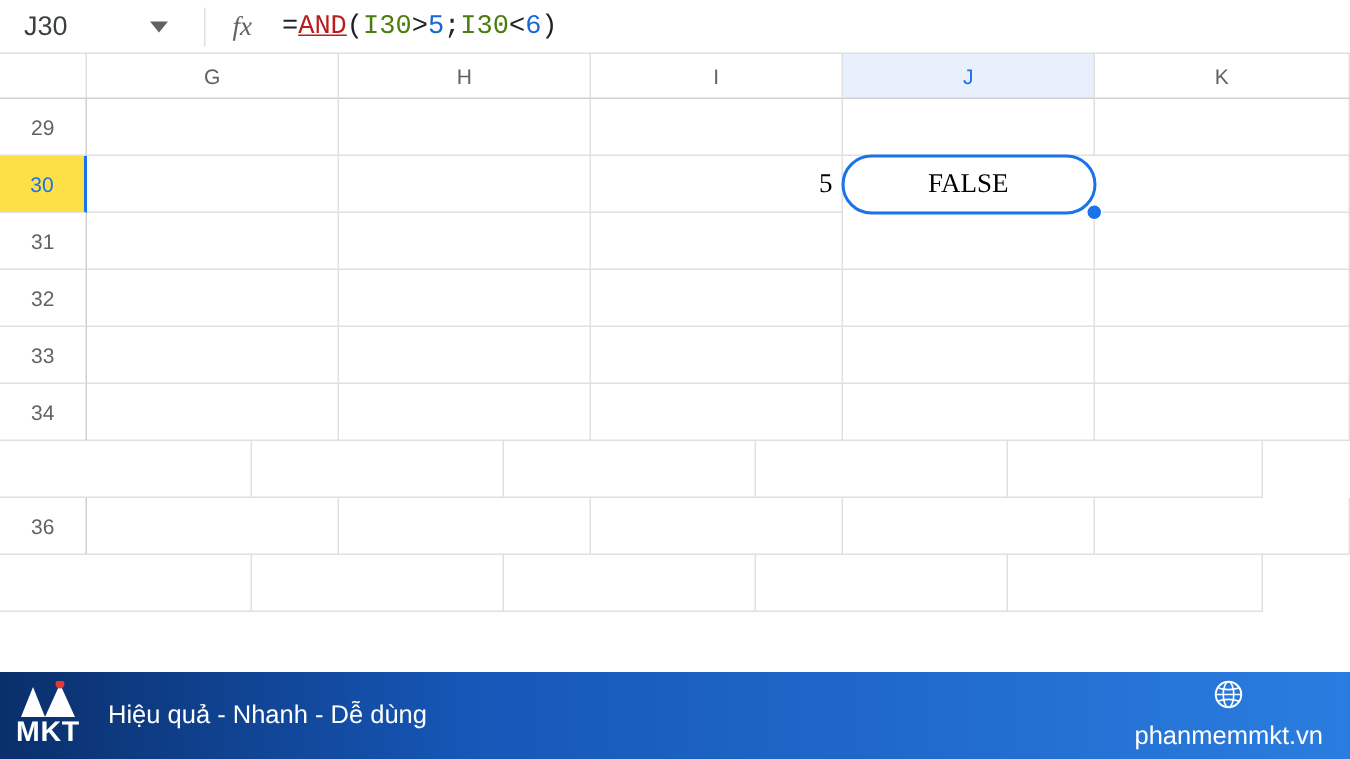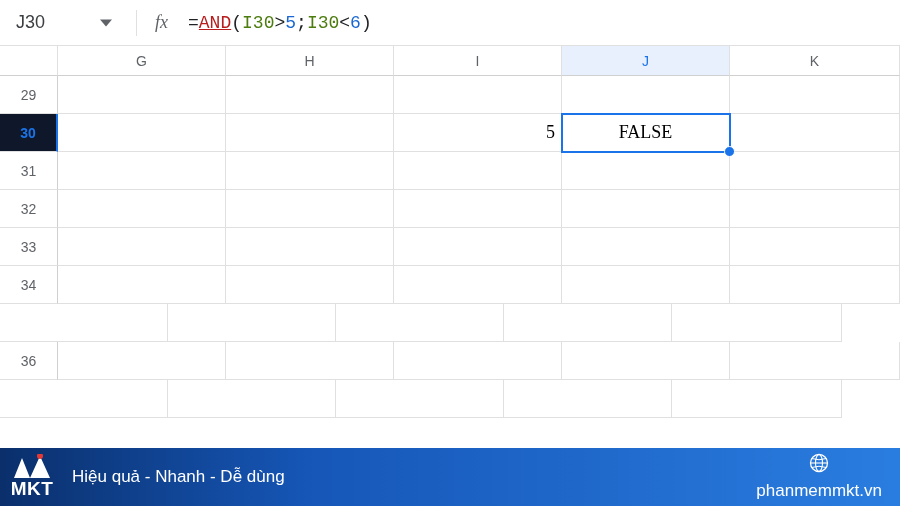--- a/index.html
+++ b/index.html
@@ -9,21 +9,21 @@
     height: 506px;
     overflow: hidden;
     background: #fff;
     position: relative;
   }
 
   
   .formula-bar {
     display: flex;
     align-items: center;
-    height: 46px;
+    height: 36px;
     border-bottom: 1px solid #e0e0e0;
     padding: 0 8px 0 16px;
     gap: 8px;
   }
   .name-box {
     font-size: 18px;
     font-weight: 500;
     color: #3c4043;
     width: 70px;
   }
@@ -99,38 +99,38 @@
     border-right: 1px solid #d0d0d0;
     border-bottom: 1px solid #e0e0e0;
     display: flex;
     align-items: center;
     justify-content: center;
     font-size: 14px;
     color: #5f6368;
     background: #fff;
   }
   .row-h.active {
-    background: #0f172a;
+    background: #fde047;
     color: #1a73e8;
-    font-weight: 700;
+    font-weight: 400;
     border-right: 2px solid #1a73e8;
   }
   .cell {
     border-right: 1px solid #e0e0e0;
     border-bottom: 1px solid #e0e0e0;
     display: flex;
     align-items: center;
     font-family: "Times New Roman", serif;
     font-size: 18px;
     color: #000;
     padding: 0 6px;
     position: relative;
   }
   .cell.num { justify-content: flex-end; }
-  .cell.txt-center { justify-content: center; }
+  .cell.txt-center { justify-content: center; border-radius: 19px; }
   .cell.selected {
     outline: 2px solid #1a73e8;
     outline-offset: -1px;
     z-index: 2;
   }
   .sel-handle {
     position: absolute;
     right: -6px;
     bottom: -6px;
     width: 11px;

